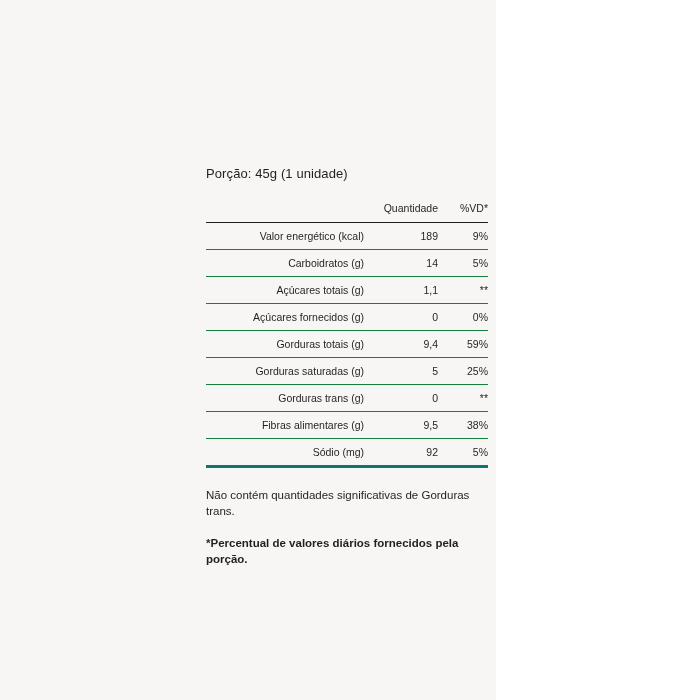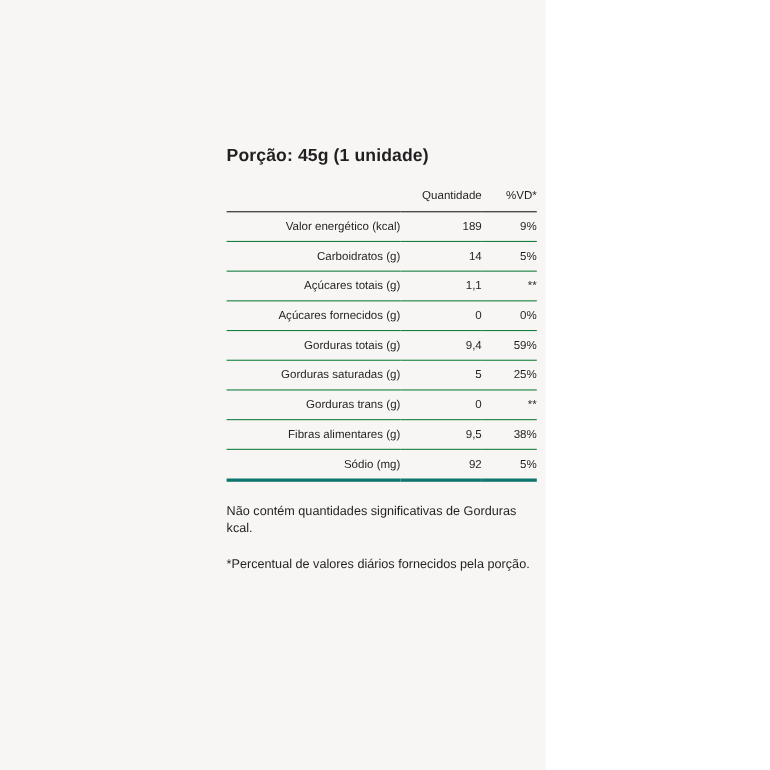--- a/index.html
+++ b/index.html
@@ -30,25 +30,26 @@
     background: #f7f6f4;
   }
   .label {
     position: absolute;
     left: 206px;
     top: 133px;
     width: 282px;
     color: #231f20;
   }
   .portion {
-    font-size: 16px;
-    font-weight: bold;
+    font-size: 13px;
+    font-weight: normal;
     letter-spacing: 0.1px;
     margin-bottom: 15px;
     color: #231f20;
+    margin-top: 33px;
   }
   table.nutri {
     border-collapse: collapse;
     width: 282px;
     table-layout: fixed;
   }
   table.nutri col.c-name { width: 158px; }
   table.nutri col.c-qty  { width: 74px; }
   table.nutri col.c-vd   { width: 50px; }
 
@@ -84,21 +85,21 @@
   .notes {
     margin-top: 20px;
     width: 276px;
   }
   .note {
     font-size: 11.5px;
     line-height: 1.38;
     color: #231f20;
     margin-bottom: 16px;
   }
-  .note:last-child { margin-bottom: 0; }
+  .note:last-child { margin-bottom: 0; font-weight: bold; }
 </style>
 </head>
 <body>
 
 <div class="canvas">
   <div class="panel"></div>
 
   <div class="label">
 
     <div class="portion">Porção: 45g (1 unidade)</div>
@@ -159,18 +160,18 @@
         </tr>
         <tr>
           <td class="cell-name">Sódio (mg)</td>
           <td class="cell-qty">92</td>
           <td class="cell-vd">5%</td>
         </tr>
       </tbody>
     </table>
 
     <div class="notes">
-      <div class="note">Não contém quantidades significativas de Gorduras kcal.</div>
+      <div class="note">Não contém quantidades significativas de Gorduras trans.</div>
       <div class="note">*Percentual de valores diários fornecidos pela porção.</div>
     </div>
 
   </div>
 </div>
 
 </body></html>

